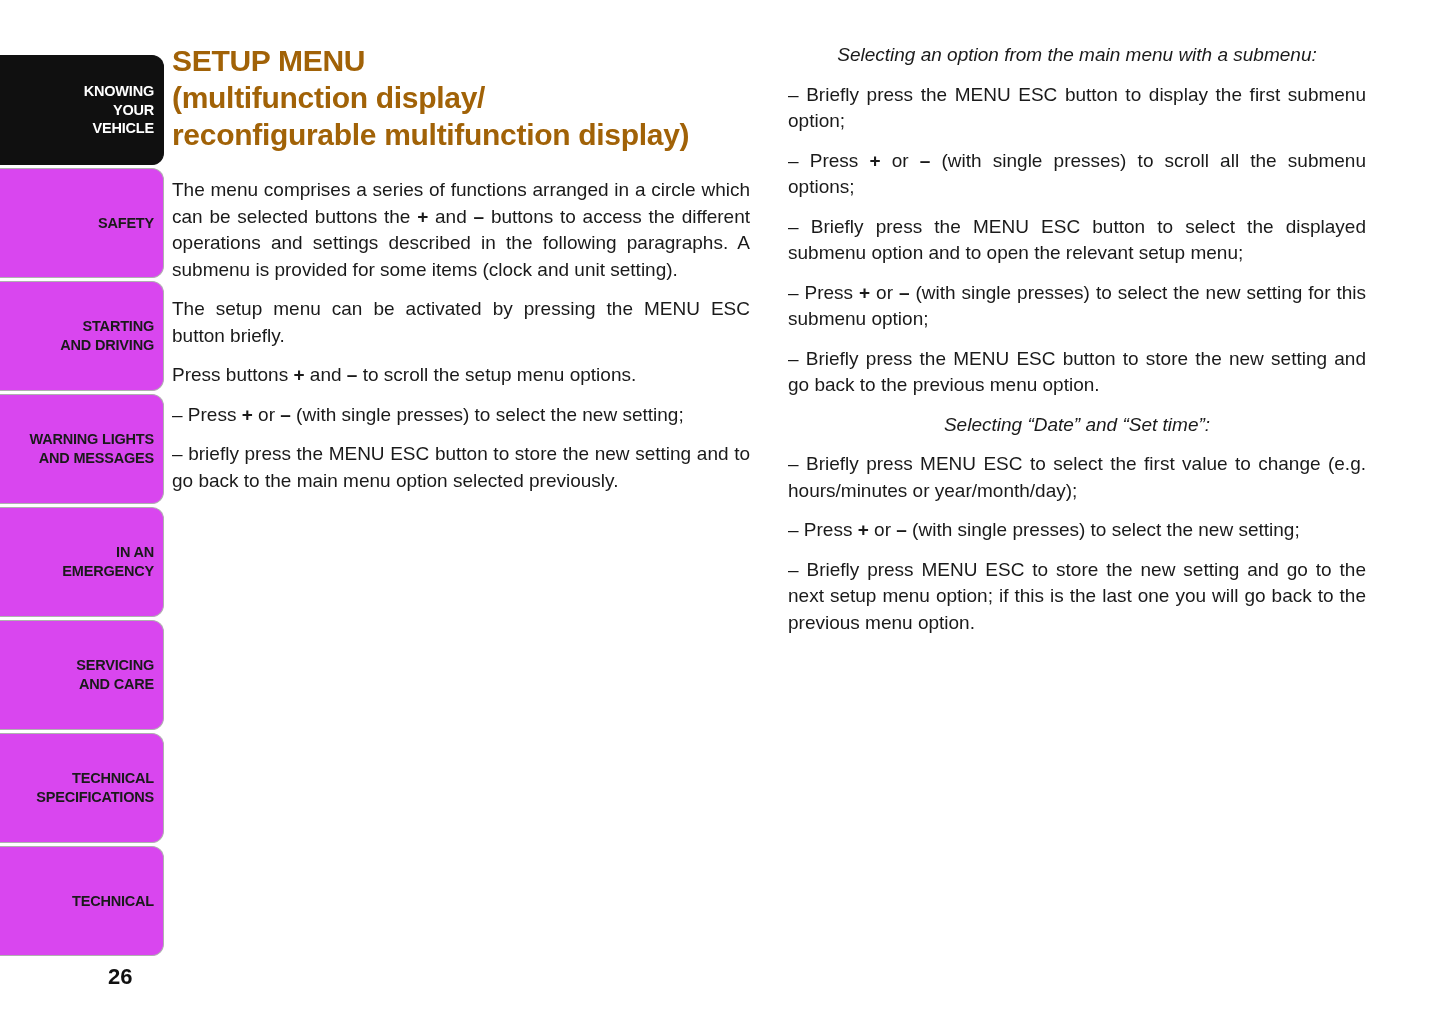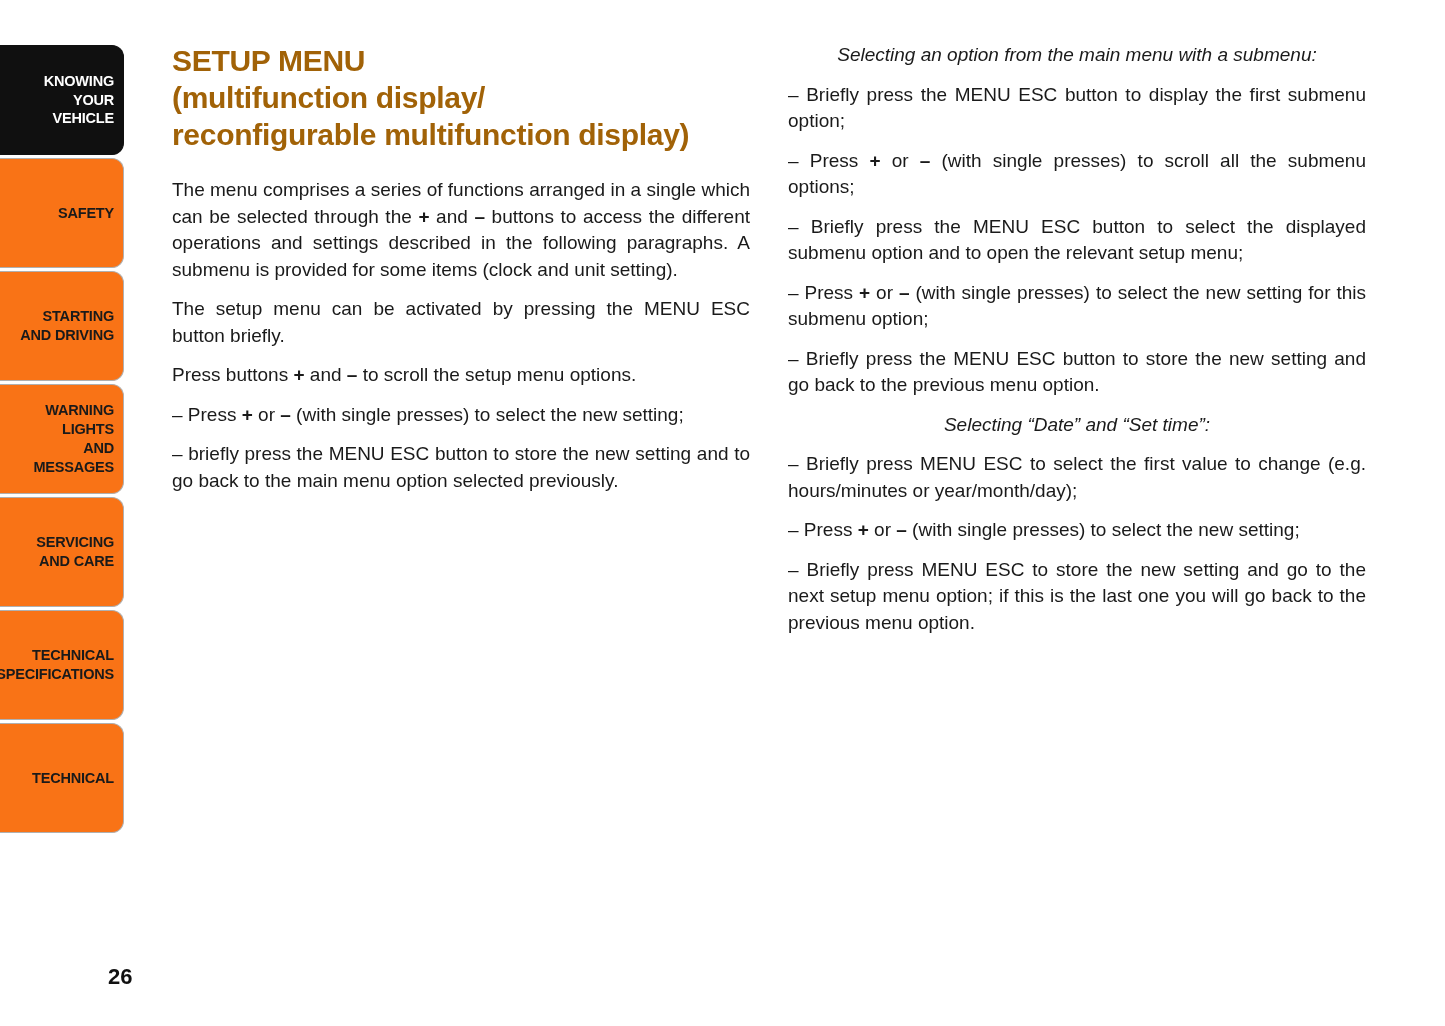--- a/index.html
+++ b/index.html
@@ -6,24 +6,24 @@
   html,body { width:1445px; height:1026px; }
   body {
     background:#ffffff;
     font-family:"Liberation Sans", sans-serif;
     color:#1a1a1a;
     position:relative;
     overflow:hidden;
   }
 
   
-  .sidebar { position:absolute; left:0; top:45px; width:124px; display:flex; flex-direction:column; gap:3px; }
+  .sidebar { position:absolute; left:0; top:55px; width:164px; display:flex; flex-direction:column; gap:3px; }
   .tab {
     height:110px;
-    background:#f97316;
+    background:#d946ef;
     border:1px solid #b0b0b0;
     border-left:none;
     border-radius:0 12px 12px 0;
     display:flex; align-items:center; justify-content:flex-end;
     padding-right:9px;
     text-align:right;
     cursor:pointer;
   }
   .tab-label { font-weight:700; font-size:14.5px; line-height:1.3; white-space:pre-line; letter-spacing:-0.2px; }
   .tab.active { background:#101010; border-color:#101010; color:#ffffff; }
@@ -55,38 +55,42 @@
   </div>
   <div class="tab">
     <span class="tab-label">STARTING
 AND DRIVING</span>
   </div>
   <div class="tab">
     <span class="tab-label">WARNING LIGHTS
 AND MESSAGES</span>
   </div>
   <div class="tab">
+    <span class="tab-label">IN AN
+EMERGENCY</span>
+  </div>
+  <div class="tab">
     <span class="tab-label">SERVICING
 AND CARE</span>
   </div>
   <div class="tab">
     <span class="tab-label">TECHNICAL
 SPECIFICATIONS</span>
   </div>
   <div class="tab">
     <span class="tab-label">TECHNICAL</span>
   </div>
 </nav>
 
 <main class="main">
   <div class="col">
     <h1 class="title">SETUP MENU
 (multifunction display/
 reconfigurable multifunction display)</h1>
-    <p class="para"><span>The menu comprises a series of functions arranged in a single which can be selected through the </span><span class="bold">+</span><span> and </span><span class="bold">–</span><span> buttons to access the different operations and settings described in the following paragraphs. A submenu is provided for some items (clock and unit setting).</span></p>
+    <p class="para"><span>The menu comprises a series of functions arranged in a circle which can be selected buttons the </span><span class="bold">+</span><span> and </span><span class="bold">–</span><span> buttons to access the different operations and settings described in the following paragraphs. A submenu is provided for some items (clock and unit setting).</span></p>
     <p class="para"><span>The setup menu can be activated by pressing the MENU ESC button briefly.</span></p>
     <p class="para"><span>Press buttons </span><span class="bold">+</span><span> and </span><span class="bold">–</span><span> to scroll the setup menu options.</span></p>
     <p class="para"><span>– Press </span><span class="bold">+</span><span> or </span><span class="bold">–</span><span> (with single presses) to select the new setting;</span></p>
     <p class="para"><span>– briefly press the MENU ESC button to store the new setting and to go back to the main menu option selected previously.</span></p>
   </div>
 
   <div class="col">
     <p class="para italic"><span>Selecting an option from the main menu with a submenu:</span></p>
     <p class="para"><span>– Briefly press the MENU ESC button to display the first submenu option;</span></p>
     <p class="para"><span>– Press </span><span class="bold">+</span><span> or </span><span class="bold">–</span><span> (with single presses) to scroll all the submenu options;</span></p>

